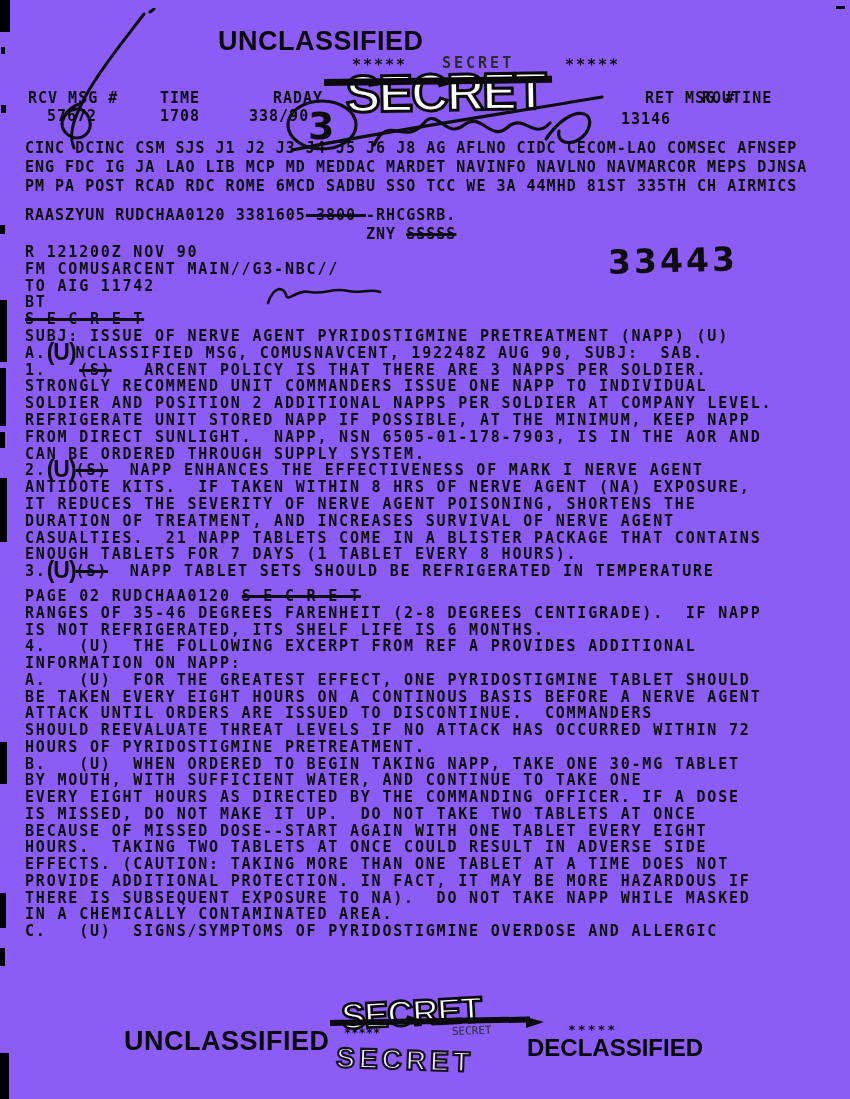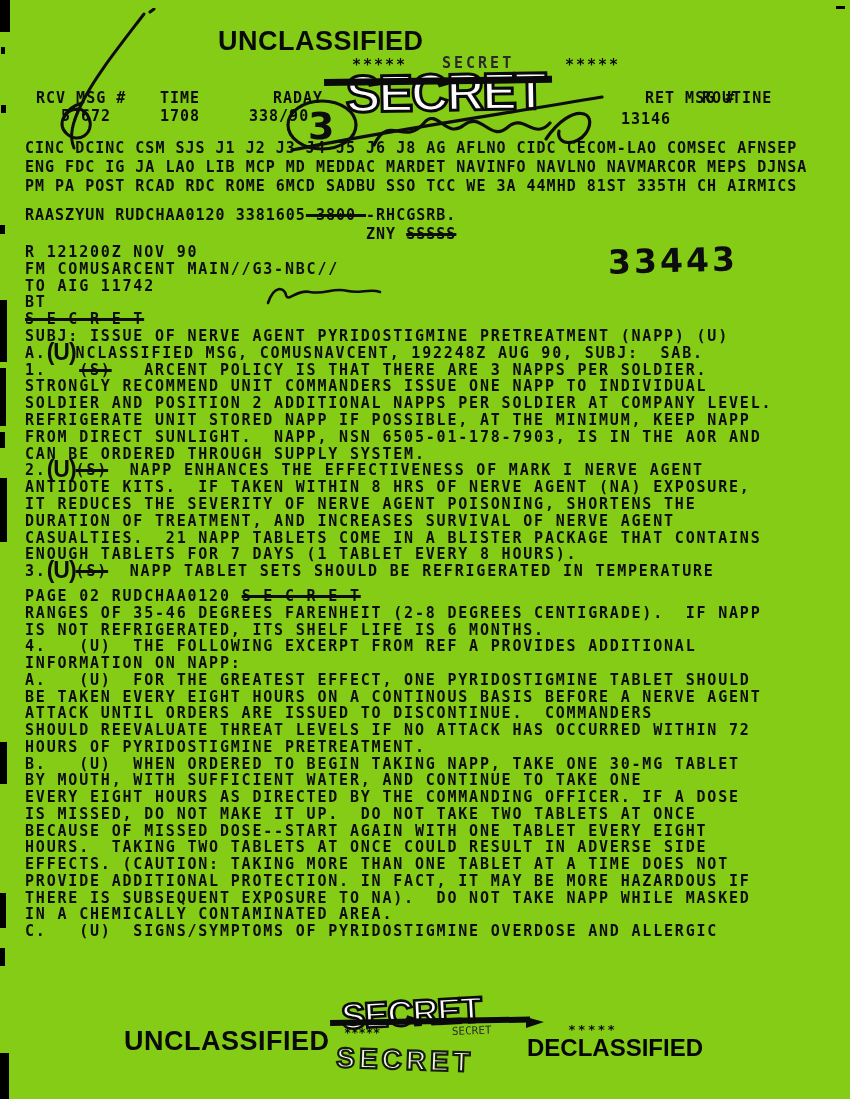--- a/index.html
+++ b/index.html
@@ -1,18 +1,18 @@
 <!DOCTYPE html>
 <html><head>
 <meta charset="utf-8">
 <style>
   html,body{margin:0;padding:0;background:#777;}
   .page{
     position:relative;width:850px;height:1099px;margin:0 auto;
-    background:#84cc16;overflow:hidden;color:#0d0d0d;
+    background:#8b5cf6;overflow:hidden;color:#0d0d0d;
     font-family:"DejaVu Sans Mono",monospace;
     text-decoration:underline;
   }
   
   .tblock{position:absolute;left:25px;font-weight:bold;font-size:15px;white-space:pre;}
   .tline{white-space:pre;}
   .sec-routing{top:139px;line-height:19px;letter-spacing:1px;}
   .sec-msgid{top:206px;line-height:18.5px;letter-spacing:1px;text-align:right;}
   .sec-body1{top:244px;line-height:16.8px;letter-spacing:1.8px;}
   .sec-body2{top:588px;line-height:16.75px;letter-spacing:1.8px;}
@@ -80,22 +80,22 @@
   <svg class="svg-abs" style="left:284px;top:95px;" width="330" height="60" viewBox="0 0 330 60">
     <g fill="none" stroke="#0d0d0d" stroke-width="3.2" stroke-linecap="round">
       <ellipse cx="38" cy="30" rx="34" ry="24"></ellipse>
       <path d="M8,55 C90,38 200,22 318,2"></path>
       <path d="M90,50 C105,18 120,52 140,28 C153,12 162,45 180,30 C198,16 206,48 224,32 C240,18 250,46 266,28"></path>
       <path d="M262,44 C288,6 316,16 302,38 C292,52 272,50 275,36"></path>
     </g>
     <text x="24" y="44" font-family="DejaVu Sans, sans-serif" font-size="38" font-weight="bold" fill="#0d0d0d">3</text>
   </svg>
 
-  <div class="hcell" style="left:36px;top:89px;">RCV MSG #</div>
-  <div class="hcell" style="left:47px;top:107px;margin-left:14px;">57672</div>
+  <div class="hcell" style="left:28px;top:89px;">RCV MSG #</div>
+  <div class="hcell" style="left:47px;top:107px;">57672</div>
   <div class="hcell" style="left:160px;top:89px;">TIME</div>
   <div class="hcell" style="left:160px;top:107px;">1708</div>
   <div class="hcell" style="left:249px;top:89px;margin-left:24px;">RADAY</div>
   <div class="hcell" style="left:249px;top:107px;">338/90</div>
   <div class="hcell" style="left:600px;top:89px;margin-left:45px;">RET MSG #</div>
   <div class="hcell" style="left:621px;top:90px;margin-top:20px;">13146</div>
   <div class="hcell" style="left:702px;top:89px;">ROUTINE</div>
 
   <div class="tblock sec-routing"><div class="tline"><span>CINC DCINC CSM SJS J1 J2 J3 J4 J5 J6 J8 AG AFLNO CIDC CECOM-LAO COMSEC AFNSEP</span></div><div class="tline"><span>ENG FDC IG JA LAO LIB MCP MD MEDDAC MARDET NAVINFO NAVLNO NAVMARCOR MEPS DJNSA</span></div><div class="tline"><span>PM PA POST RCAD RDC ROME 6MCD SADBU SSO TCC WE 3A 44MHD 81ST 335TH CH AIRMICS</span></div></div>
   <div class="tblock sec-msgid"><div class="tline"><span>RAASZYUN RUDCHAA0120 3381605</span><span class="seg-x">-3800-</span><span>-RHCGSRB.</span></div><div class="tline"><span>ZNY </span><span class="seg-x">SSSSS</span></div></div>

